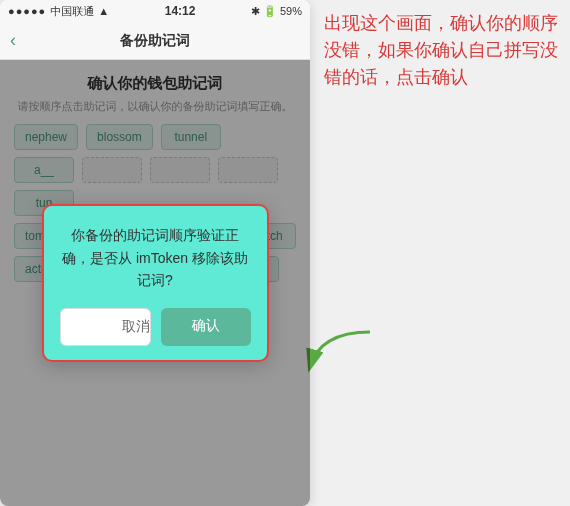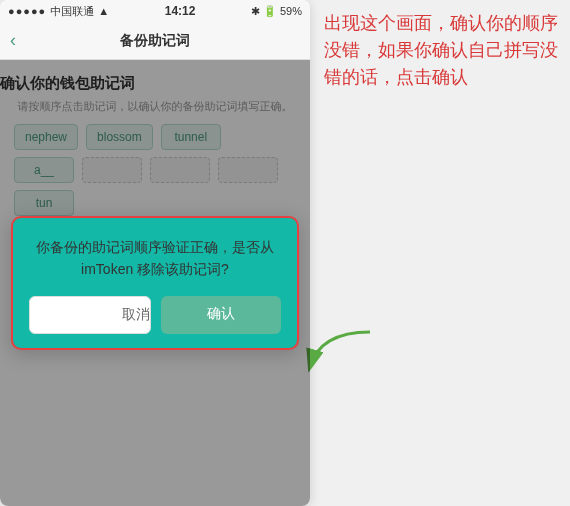--- a/index.html
+++ b/index.html
@@ -68,20 +68,21 @@
     
     .content {
       flex: 1;
       background: #fff;
       overflow: hidden;
       position: relative;
     }
 
     
     .page-title {
+      text-align: center;
       font-size: 15px;
       font-weight: 600;
       color: #333;
       margin: 14px 0 6px 0;
     }
     .page-subtitle {
       font-size: 11px;
       color: #999;
       text-align: center;
       padding: 0 14px;
@@ -131,23 +132,23 @@
     .modal-overlay {
       position: absolute;
       top: 0; left: 0; right: 0; bottom: 0;
       background: rgba(0,0,0,0.4);
       display: flex;
       align-items: center;
       justify-content: center;
       z-index: 10;
     }
     .modal-box {
-      background: #14b8a6;
+      background: #5eead4;
       border-radius: 10px;
-      width: 288px;
+      width: 227px;
       padding: 18px 16px 14px;
       border: 2px solid #e84040;
       box-shadow: 0 4px 20px rgba(0,0,0,0.2);
     }
     .modal-text {
       font-size: 14px;
       color: #333;
       text-align: center;
       line-height: 1.6;
       margin-bottom: 16px;

